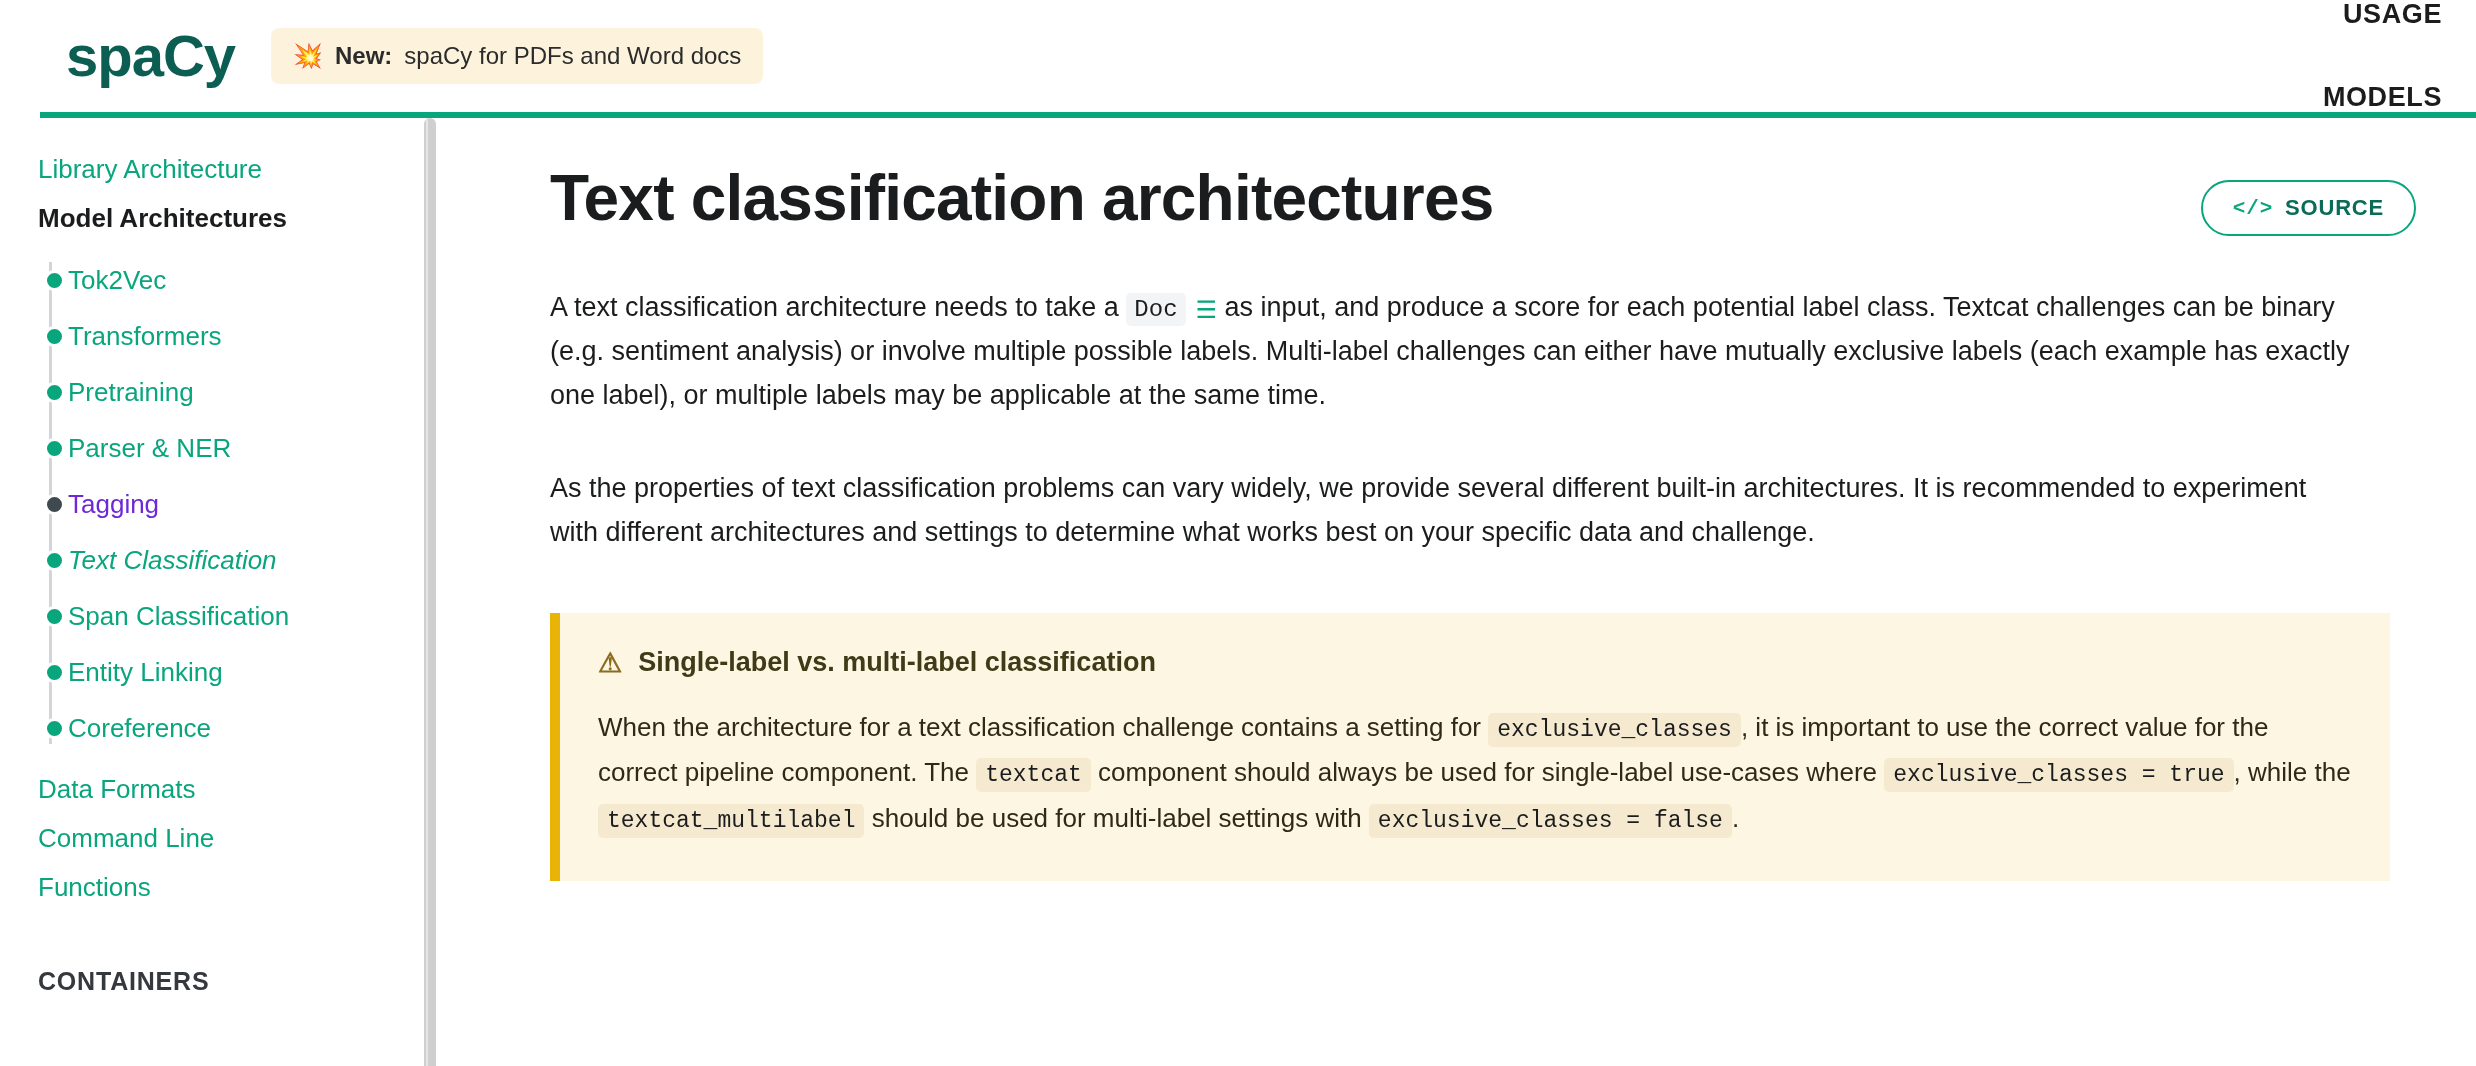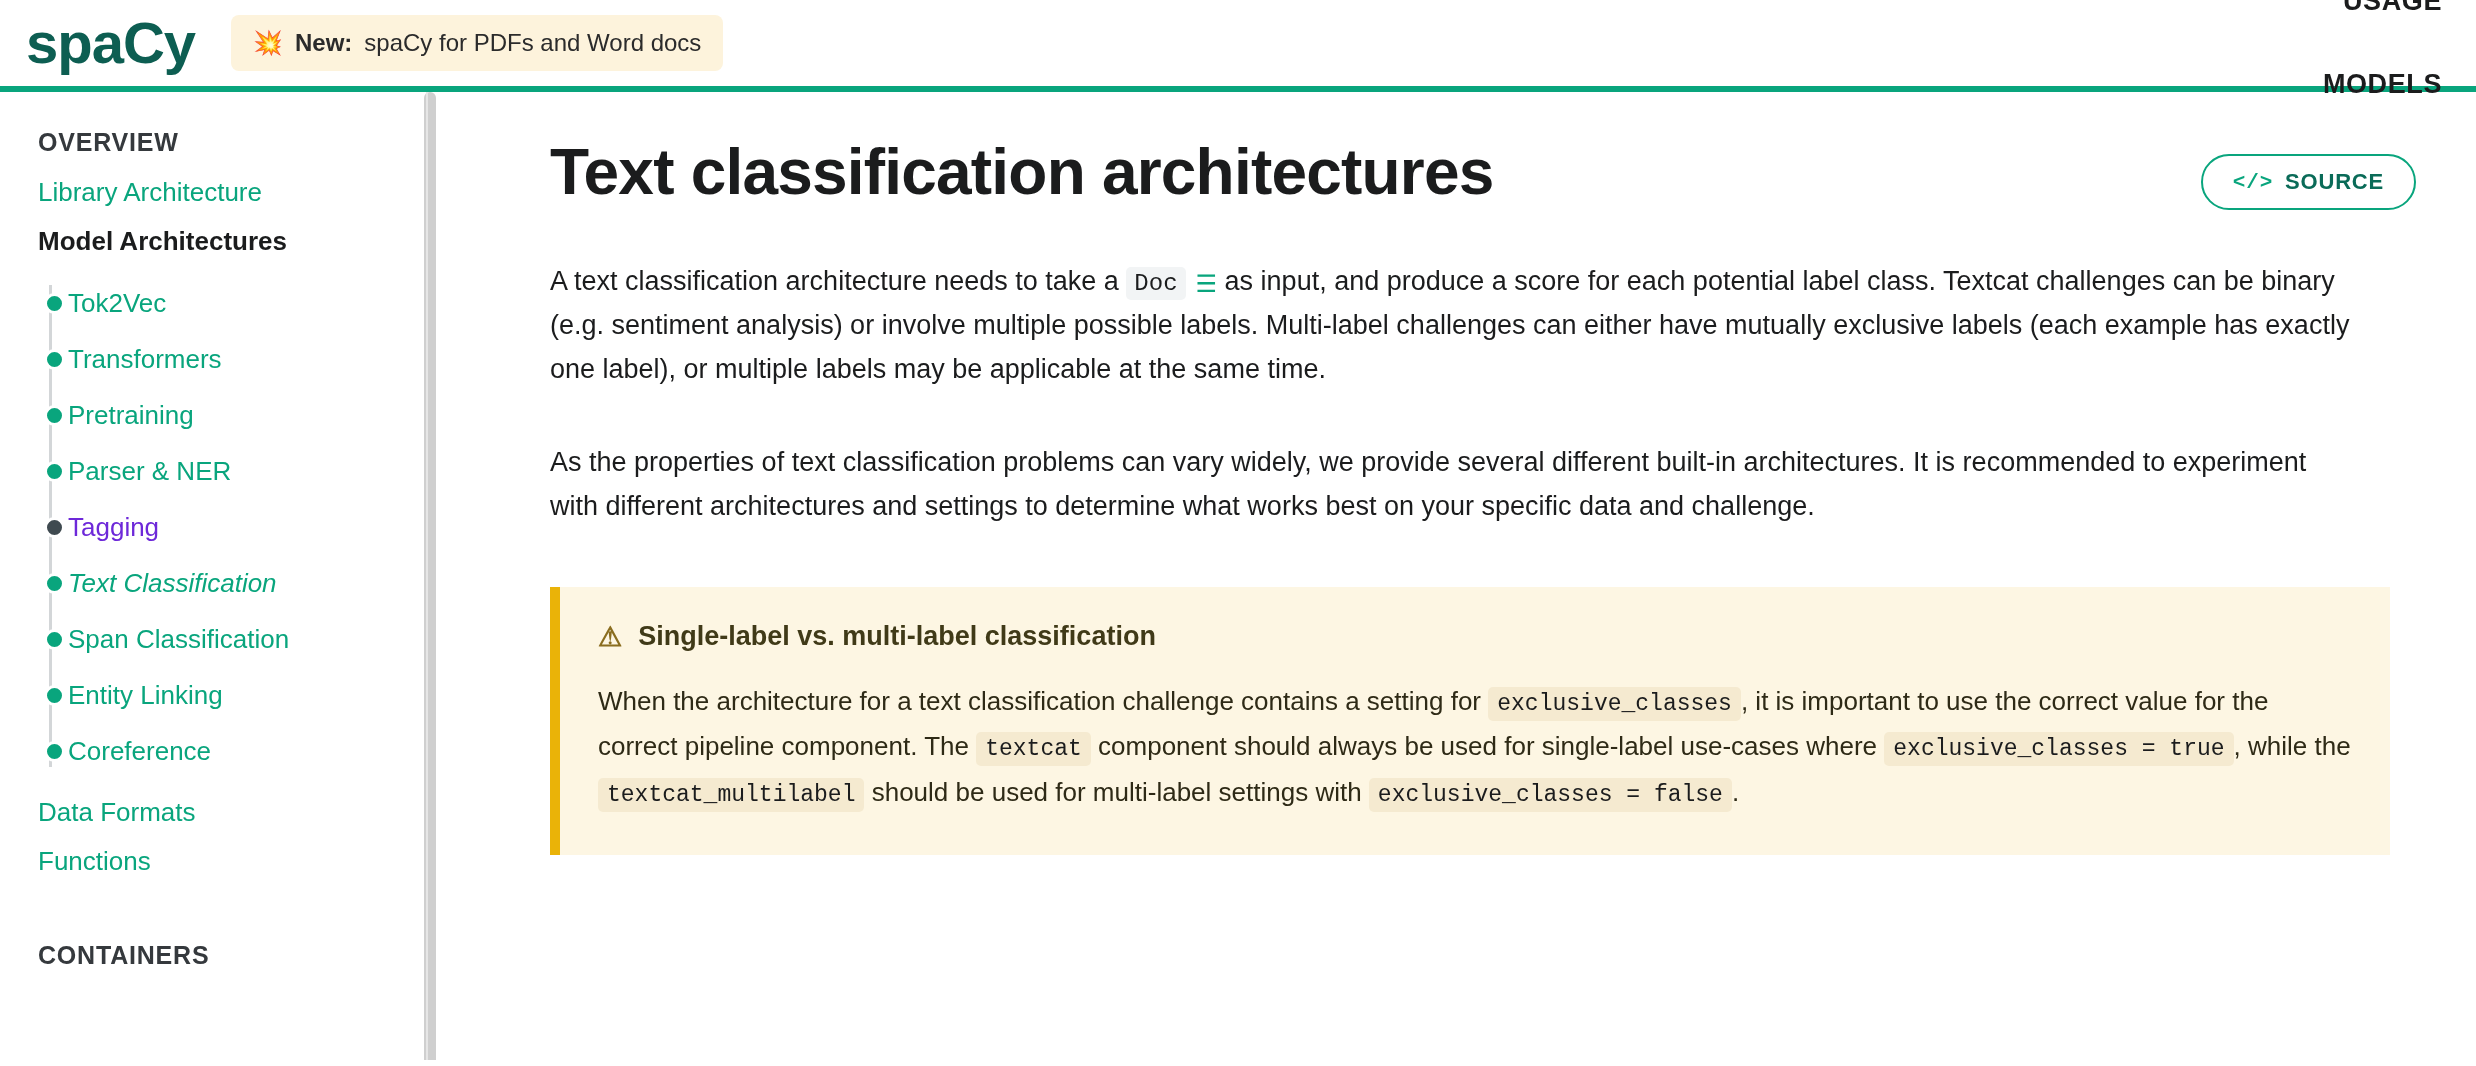--- a/index.html
+++ b/index.html
@@ -8,26 +8,27 @@
     width: 2476px; height: 1066px;
     background: #ffffff;
     font-family: "Liberation Sans", sans-serif;
     color: #1b1c1d;
     overflow: hidden;
   }
 
   
   .header {
     position: relative;
-    height: 92px;
+    height: 118px;
     display: flex;
     align-items: center;
     padding: 0 34px 1px 26px;
     background: #ffffff;
     border-bottom: 6px solid #09a57d;
+    margin-left: 40px;
   }
   .logo {
     font-size: 58px;
     font-weight: 700;
     letter-spacing: -1px;
     color: #0d5e52;
     line-height: 1;
     user-select: none;
   }
   .banner {
@@ -253,21 +254,20 @@
     <span>USAGE</span>
     <span>MODELS</span>
   </div>
 </div>
 
 <div class="layout">
 
   <aside class="sidebar">
     <div class="scrollthumb"></div>
 
-    <div class="sec-title">OVERVIEW</div>
 
     <div class="top-link">Library Architecture</div>
     <div class="top-link current">Model Architectures</div>
 
     <div class="tree">
       <div class="tree-item">
         <span class="dot"></span>
         <span>Tok2Vec</span>
       </div>
       <div class="tree-item">
@@ -298,20 +298,21 @@
         <span class="dot"></span>
         <span>Entity Linking</span>
       </div>
       <div class="tree-item">
         <span class="dot"></span>
         <span>Coreference</span>
       </div>
     </div>
 
     <div class="top-link">Data Formats</div>
+    <div class="top-link">Command Line</div>
     <div class="top-link">Functions</div>
 
     <div class="sec-gap"></div>
     <div class="sec-title">CONTAINERS</div>
   </aside>
 
   <main class="main">
     <div class="title-row">
       <h1>Text classification architectures</h1>
       <div class="source-btn">

